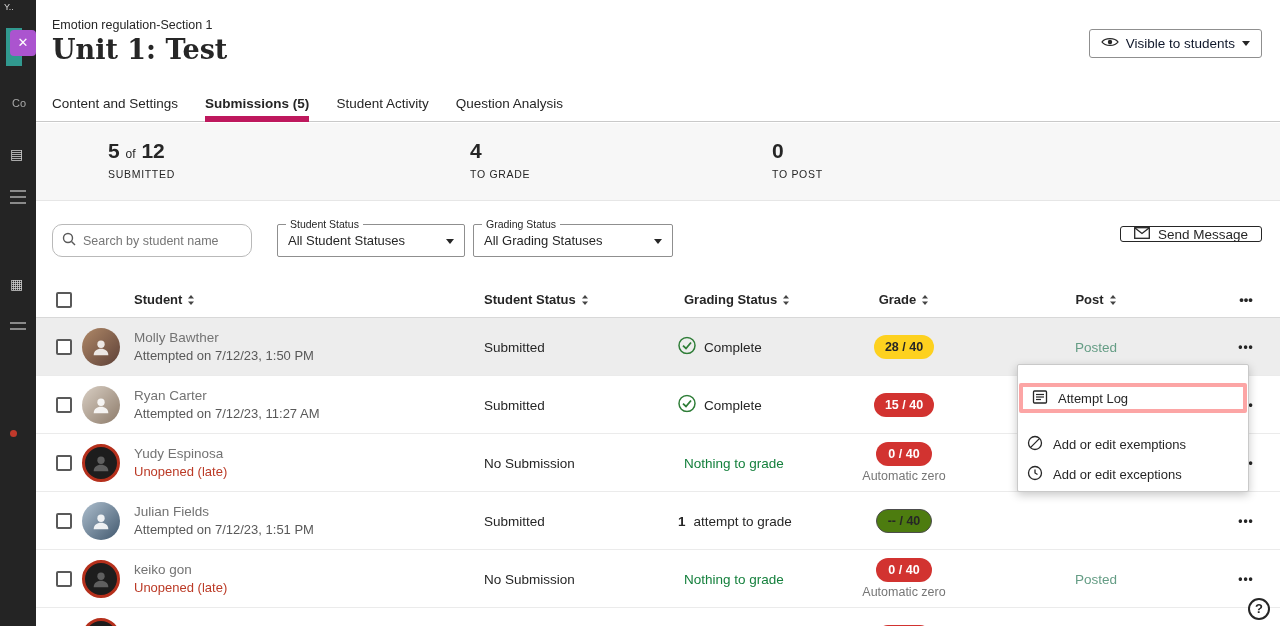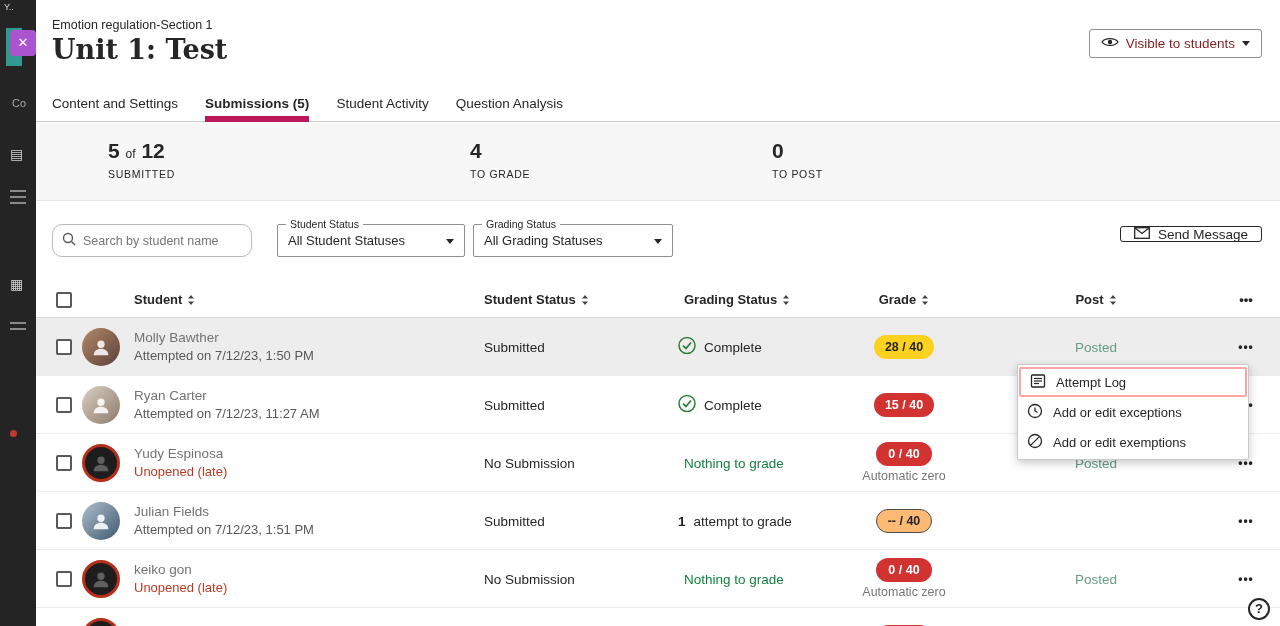--- a/index.html
+++ b/index.html
@@ -18,21 +18,21 @@
   .sb-lines i { display:block; height:2px; background:#8a8a8a; margin-bottom:4px; }
   .sb-dot { position:absolute; left:10px; width:7px; height:7px; border-radius:50%; background:#c0392b; }
 
   
   .panel { position:absolute; left:36px; top:0; width:1244px; height:626px; background:#fff;padding-left:32px; }
 
   .breadcrumb { position:absolute; left:16px; top:18px; font-size:12.5px; color:#262626; }
   .page-title { position:absolute; left:16px; top:34px; font-family:"DejaVu Serif", serif; font-size:27px; color:#262626; }
 
   .vis-btn { position:absolute; right:18px; top:29px; height:29px; background:#fff; border:1px solid #8f8f8f;
-    border-radius:3px; display:flex; align-items:center; gap:7px; padding:0 11px; font-size:13.5px; cursor:pointer; color:#7f1d1d; }
+    border-radius:3px; display:flex; align-items:center; gap:7px; padding:0 11px; font-size:13.5px; cursor:pointer; color:#0f172a; }
   .caret { display:inline-block; width:0; height:0; border-left:4px solid transparent; border-right:4px solid transparent; border-top:5px solid #262626; }
 
   
   .tabbar { position:absolute; left:0; right:0; top:90px; height:32px; border-bottom:1px solid #c9c9c9;
     display:flex; gap:27px; padding-left:16px; }
   .tab { font-size:13.5px; color:#262626; height:32px; line-height:28px; cursor:pointer; border-bottom:3px solid transparent; }
   .tab.active { font-weight:bold; border-bottom:6px solid #be185d; }
 
   
   .stats { position:absolute; left:0; right:0; top:123px; height:78px; background:#f7f7f7; border-bottom:1px solid #e6e6e6; }
@@ -83,31 +83,31 @@
   .nm { font-size:13.5px; font-weight:normal; line-height:18px; color:#737373; }
   .sub { font-size:13px; line-height:17px; color:#595959; }
   .sub.late { color:#bb3a26; }
   .c-ss { position:absolute; left:448px; top:50%; transform:translateY(-50%); font-size:13.5px; }
   .c-gs { position:absolute; left:642px; top:50%; transform:translateY(-50%); display:flex; align-items:center; gap:8px; font-size:13.5px; }
   .c-gs.muted { color:#15803d; left:648px; }
   .c-grade { position:absolute; left:800px; width:136px; height:100%; display:flex; flex-direction:column; align-items:center; justify-content:center; gap:3px; }
   .pill { min-width:56px; height:24px; line-height:24px; padding:0 11px; border-radius:13px; font-size:12.5px; font-weight:bold; text-align:center; }
   .pill.yellow { background:#fdd11f; color:#262626; }
   .pill.red { background:#d23330; color:#fff; }
-  .pill.outline { background:#fdba74; border:1px solid #4d4d4d; color:#262626; line-height:22px; }
+  .pill.outline { background:#4d7c0f; border:1px solid #4d4d4d; color:#262626; line-height:22px; }
   .gnote { font-size:12.5px; color:#767676; }
   .c-post { position:absolute; left:1000px; width:120px; top:50%; transform:translateY(-50%); text-align:center; font-size:13.5px; color:#659d85; }
   .c-dots { position:absolute; left:1188px; width:44px; top:50%; transform:translateY(-50%); text-align:center;
     font-size:12px; font-weight:bold; letter-spacing:1px; color:#262626; background:none; border:none; cursor:pointer; }
 
   
   .ctx { position:absolute; left:981px; top:364px; width:232px; background:#fff; border:1px solid #c9c9c9; border-radius:2px;
     box-shadow:0 3px 10px rgba(0,0,0,.22); z-index:20; padding:2px 0; }
   .ctx-item { height:30px; display:flex; align-items:center; gap:10px; padding:0 9px; font-size:13px; cursor:pointer; background:#fff; }
-  .ctx-item.focused { border:2px solid #fca5a5; border-radius:2px; margin:0 1px; height:30px; }
+  .ctx-item.focused { border:4px solid #fca5a5; border-radius:2px; margin:16px 1px; height:30px; }
 
   .help-btn { position:absolute; right:10px; bottom:6px; width:22px; height:22px; border-radius:50%;
     border:2px solid #262626; background:#fff; font-size:13px; font-weight:bold; text-align:center; line-height:18px;
     cursor:pointer; z-index:30; color:#262626; }
 </style>
 </head>
 <body>
 
 <div class="sidebar">
   <span class="sb-frag-top">Y..</span>
@@ -382,28 +382,28 @@
             <rect x="1.5" y="2" width="13" height="12" rx="1" fill="none" stroke="#262626" stroke-width="1.3"></rect>
             <line x1="4" y1="5.5" x2="12" y2="5.5" stroke="#262626" stroke-width="1.2"></line>
             <line x1="4" y1="8" x2="12" y2="8" stroke="#262626" stroke-width="1.2"></line>
             <line x1="4" y1="10.5" x2="9" y2="10.5" stroke="#262626" stroke-width="1.2"></line>
           </svg></span>
       <span>Attempt Log</span>
     </div>
     <div class="ctx-item">
       <span><svg width="16" height="16" viewBox="0 0 16 16">
             <circle cx="8" cy="8" r="6.5" fill="none" stroke="#262626" stroke-width="1.3"></circle>
+            <line x1="3.4" y1="12.6" x2="12.6" y2="3.4" stroke="#262626" stroke-width="1.3"></line>
+          </svg></span>
+      <span>Add or edit exemptions</span>
+    </div>
+    <div class="ctx-item">
+      <span><svg width="16" height="16" viewBox="0 0 16 16">
+            <circle cx="8" cy="8" r="6.5" fill="none" stroke="#262626" stroke-width="1.3"></circle>
             <path d="M8 4.5 V8 L10.5 9.5" fill="none" stroke="#262626" stroke-width="1.3"></path>
           </svg></span>
       <span>Add or edit exceptions</span>
     </div>
-    <div class="ctx-item">
-      <span><svg width="16" height="16" viewBox="0 0 16 16">
-            <circle cx="8" cy="8" r="6.5" fill="none" stroke="#262626" stroke-width="1.3"></circle>
-            <line x1="3.4" y1="12.6" x2="12.6" y2="3.4" stroke="#262626" stroke-width="1.3"></line>
-          </svg></span>
-      <span>Add or edit exemptions</span>
-    </div>
   </div>
 
   <button class="help-btn">?</button>
 
 </div>
 
 </body></html>

